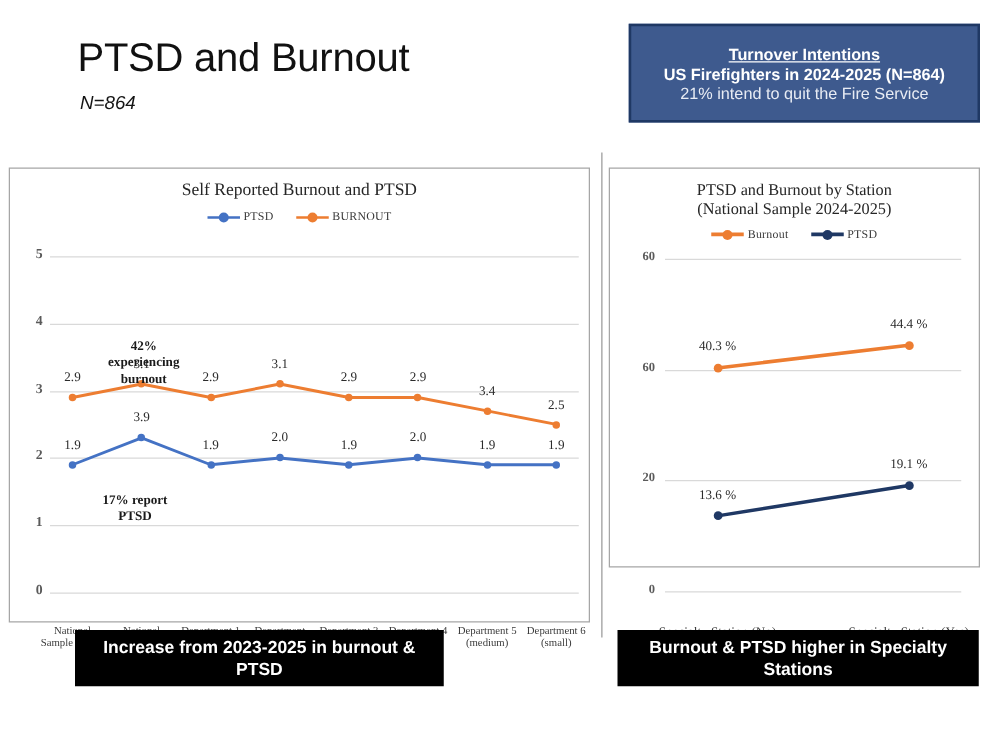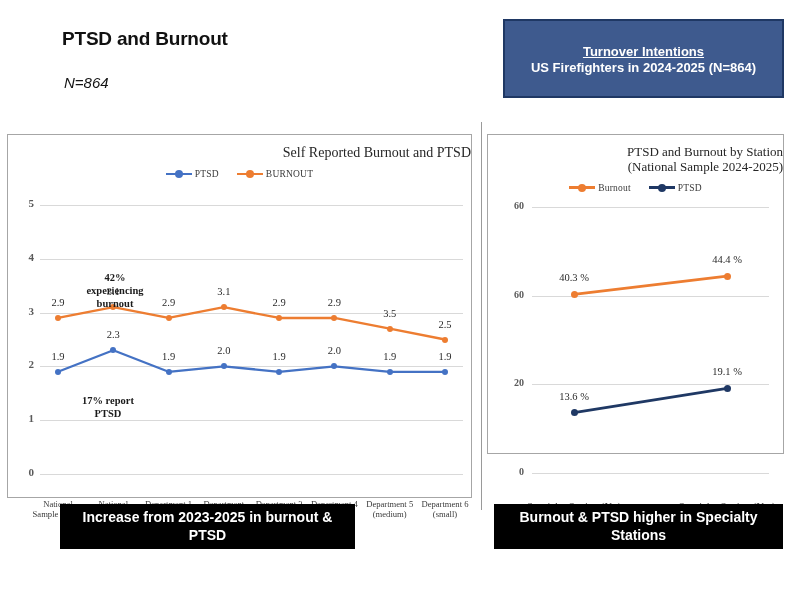--- a/index.html
+++ b/index.html
@@ -7,21 +7,21 @@
     width: 800px; height: 600px;
     background: #ffffff;
     font-family: "Liberation Sans", sans-serif;
     overflow: hidden;
   }
   #slide { position: relative; width: 800px; height: 600px; background: #fff; }
 
   
   #slide-title {
     position: absolute; left: 62px; top: 28px;
-    font-size: 19px; font-weight: bold; color: #111111;
+    font-size: 32px; font-weight: normal; color: #111111;
     letter-spacing: -0.2px;
   }
   #slide-subtitle {
     position: absolute; left: 64px; top: 74px;
     font-size: 15px; font-style: italic; color: #141414;
   }
 
   
   #callout {
     position: absolute; left: 503px; top: 19px;
@@ -44,21 +44,21 @@
   }
   #panel-left  { left: 7px;   width: 465px; height: 364px; }
   #panel-right { left: 487px; width: 297px; height: 320px; }
 
   #divider {
     position: absolute; left: 481px; top: 122px;
     width: 1px; height: 388px; background: #9a9a9a;
   }
 
   .chart-title {
-    text-align: right;
+    text-align: center;
     font-family: "Liberation Serif", serif;
     color: #262626;
     line-height: 1.15;
   }
   #lc-title { font-size: 14px; margin-top: 10px; }
   #rc-title { font-size: 13px; margin-top: 10px; }
 
   .legend {
     display: flex; justify-content: center; align-items: center;
     gap: 18px; margin-top: 8px;
@@ -141,20 +141,21 @@
 <body>
 
 <div id="slide">
 
   <div id="slide-title">PTSD and Burnout</div>
   <div id="slide-subtitle">N=864</div>
 
   <div id="callout">
     <div class="co-l1">Turnover Intentions</div>
     <div class="co-l2">US Firefighters in 2024-2025 (N=864)</div>
+    <div class="co-l3">21% intend to quit the Fire Service</div>
   </div>
 
   <div id="divider"></div>
 
   <div class="panel" id="panel-left">
     <div class="chart-title" id="lc-title">Self Reported Burnout and PTSD</div>
     <div class="legend" id="lc-legend">
         <div class="legend-item">
           <span class="legend-swatch">
             <span class="ls-line" style="background: rgb(68, 114, 196);"></span>
@@ -183,21 +184,21 @@
         <div class="ytick" style="left: 16px; width: 10px; top: 59.8px;">4</div>
         <div class="gridline" style="left: 32px; top: 14px; width: 423px;"></div>
         <div class="ytick" style="left: 16px; width: 10px; top: 6px;">5</div>
         <svg width="463" height="305" style="position: absolute; left: 0px; top: 0px;">
           <polyline points="50,180.78 105.28571428571428,159.26 160.57142857142856,180.78 215.85714285714286,175.39999999999998 271.1428571428571,180.78 326.42857142857144,175.39999999999998 381.7142857142857,180.78 437,180.78" fill="none" stroke="#4472c4" stroke-width="2.3" stroke-linejoin="round" stroke-linecap="round"></polyline>
           <polyline points="50,126.98000000000002 105.28571428571428,116.22 160.57142857142856,126.98000000000002 215.85714285714286,116.22 271.1428571428571,126.98000000000002 326.42857142857144,126.98000000000002 381.7142857142857,137.73999999999998 437,148.5" fill="none" stroke="#ed7d31" stroke-width="2.3" stroke-linejoin="round" stroke-linecap="round"></polyline>
         </svg>
         <div class="dot" style="width: 6px; height: 6px; left: 47px; top: 177.78px; background: rgb(68, 114, 196);"></div>
         <div class="dlabel" style="left: 24px; width: 52px; top: 159.78px;">1.9</div>
         <div class="dot" style="width: 6px; height: 6px; left: 102.286px; top: 156.26px; background: rgb(68, 114, 196);"></div>
-        <div class="dlabel" style="left: 79.2857px; width: 52px; top: 138.26px;">2.3</div>
+        <div class="dlabel" style="left: 79.2857px; width: 52px; top: 138.26px;">3.9</div>
         <div class="dot" style="width: 6px; height: 6px; left: 157.571px; top: 177.78px; background: rgb(68, 114, 196);"></div>
         <div class="dlabel" style="left: 134.571px; width: 52px; top: 159.78px;">1.9</div>
         <div class="dot" style="width: 6px; height: 6px; left: 212.857px; top: 172.4px; background: rgb(68, 114, 196);"></div>
         <div class="dlabel" style="left: 189.857px; width: 52px; top: 154.4px;">2.0</div>
         <div class="dot" style="width: 6px; height: 6px; left: 268.143px; top: 177.78px; background: rgb(68, 114, 196);"></div>
         <div class="dlabel" style="left: 245.143px; width: 52px; top: 159.78px;">1.9</div>
         <div class="dot" style="width: 6px; height: 6px; left: 323.429px; top: 172.4px; background: rgb(68, 114, 196);"></div>
         <div class="dlabel" style="left: 300.429px; width: 52px; top: 154.4px;">2.0</div>
         <div class="dot" style="width: 6px; height: 6px; left: 378.714px; top: 177.78px; background: rgb(68, 114, 196);"></div>
         <div class="dlabel" style="left: 355.714px; width: 52px; top: 159.78px;">1.9</div>
@@ -209,21 +210,21 @@
         <div class="dlabel" style="left: 79.2857px; width: 52px; top: 95.22px;">3.1</div>
         <div class="dot" style="width: 6px; height: 6px; left: 157.571px; top: 123.98px; background: rgb(237, 125, 49);"></div>
         <div class="dlabel" style="left: 134.571px; width: 52px; top: 105.98px;">2.9</div>
         <div class="dot" style="width: 6px; height: 6px; left: 212.857px; top: 113.22px; background: rgb(237, 125, 49);"></div>
         <div class="dlabel" style="left: 189.857px; width: 52px; top: 95.22px;">3.1</div>
         <div class="dot" style="width: 6px; height: 6px; left: 268.143px; top: 123.98px; background: rgb(237, 125, 49);"></div>
         <div class="dlabel" style="left: 245.143px; width: 52px; top: 105.98px;">2.9</div>
         <div class="dot" style="width: 6px; height: 6px; left: 323.429px; top: 123.98px; background: rgb(237, 125, 49);"></div>
         <div class="dlabel" style="left: 300.429px; width: 52px; top: 105.98px;">2.9</div>
         <div class="dot" style="width: 6px; height: 6px; left: 378.714px; top: 134.74px; background: rgb(237, 125, 49);"></div>
-        <div class="dlabel" style="left: 355.714px; width: 52px; top: 116.74px;">3.5</div>
+        <div class="dlabel" style="left: 355.714px; width: 52px; top: 116.74px;">3.4</div>
         <div class="dot" style="width: 6px; height: 6px; left: 434px; top: 145.5px; background: rgb(237, 125, 49);"></div>
         <div class="dlabel" style="left: 411px; width: 52px; top: 127.5px;">2.5</div>
         <div class="annot" style="left: 52px; top: 80px; width: 110px; font-family: Liberation Serif, serif;">
           <div>42%</div>
           <div>experiencing</div>
           <div>burnout</div>
         </div>
         <div class="annot" style="left: 50px; top: 203px; width: 100px;">
           <div>17% report</div>
           <div>PTSD</div>

